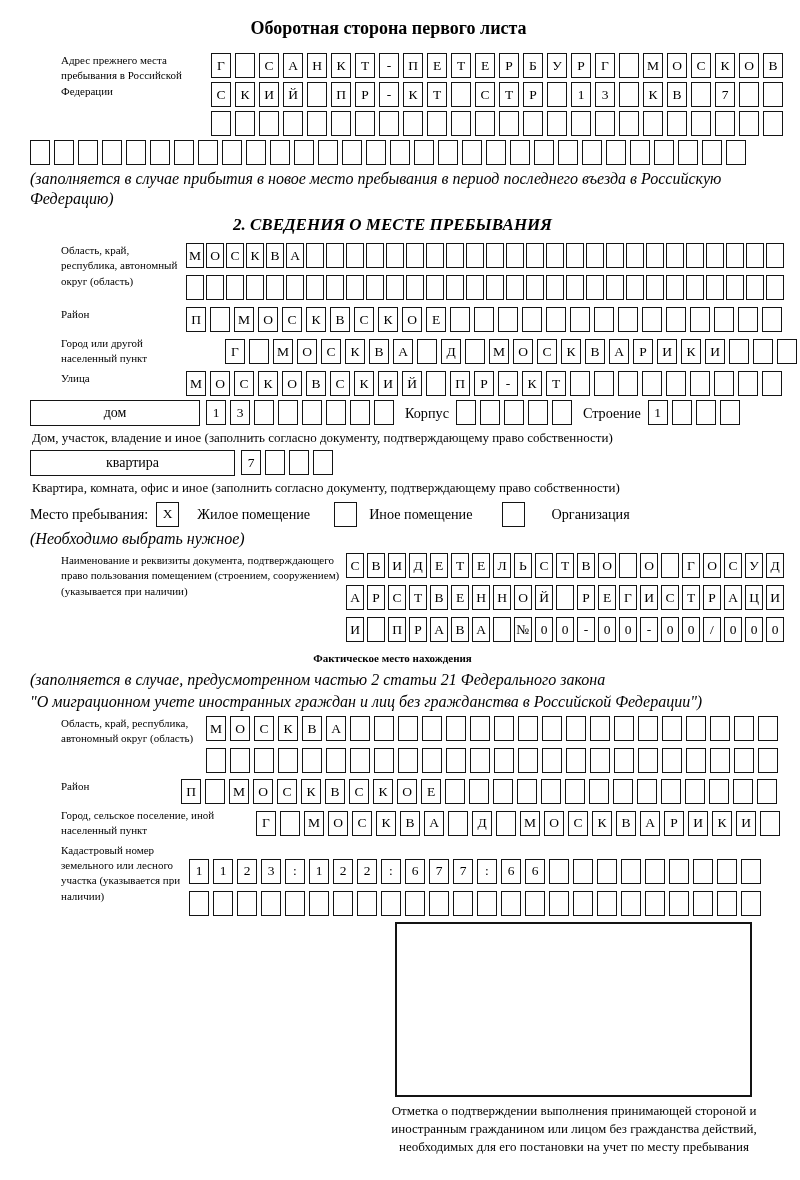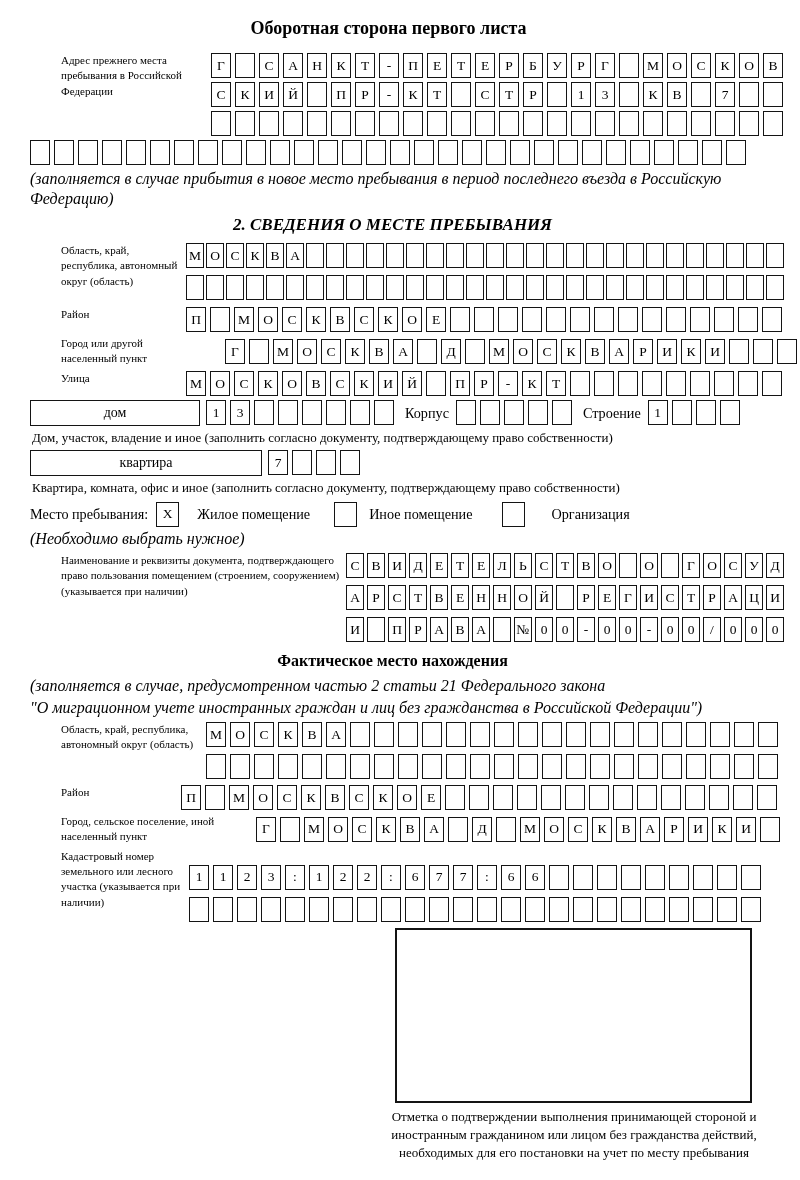--- a/index.html
+++ b/index.html
@@ -18,21 +18,21 @@
         margin-right:4px;display:flex;align-items:center;justify-content:center;
         font-size:13.5px;line-height:1;}
   .cells.tight .cell{width:18px;margin-right:2px;}
   .cells.doc .cell{width:18px;margin-right:3px;}
   .rowgap{margin-bottom:4px;}
   .rowgap7{margin-bottom:7px;}
 
   .caption{font-size:16px;text-align:left;margin:2px 0 4px 0;line-height:1.25;font-style:italic;}
   .caption-left{font-size:13px;text-align:left;margin:3px 0 4px 2px;}
   .sec-title{font-weight:bold;font-size:17px;text-align:center;margin:6px 0 8px 0;font-style:italic;}
-  .sub-title{font-weight:bold;font-size:16px;text-align:center;margin:10px 0 6px 0;}
+  .sub-title{font-weight:bold;font-size:11px;text-align:center;margin:10px 0 6px 0;}
 
   .widebox{box-sizing:border-box;height:26px;border:1.6px solid #141414;flex:none;
            display:flex;align-items:center;justify-content:center;font-size:14px;}
   .inline-lbl{font-size:14.2px;margin:2px 7px 0 7px;flex:none;}
   .cbox{box-sizing:border-box;width:23px;height:25px;border:1.6px solid #141414;flex:none;
         display:flex;align-items:center;justify-content:center;font-size:13.5px;}
 
   .check-row{display:flex;align-items:center;margin:6px 0 2px 0;font-size:14.2px;}
   .stamp-wrap{margin-left:365px;width:360px;}
   .stamp-box{box-sizing:border-box;width:357px;height:175px;border:2px solid #141414;margin-top:6px;}
@@ -350,21 +350,21 @@
     <div class="cells">
         <span class="cell">1</span>
         <span class="cell"></span>
         <span class="cell"></span>
         <span class="cell"></span>
       </div>
   </div>
   <div class="caption-left">Дом, участок, владение и иное (заполнить согласно документу, подтверждающему право собственности)</div>
 
   <div class="frow rowgap" style="align-items:center;">
-    <div class="widebox" style="width:232px;">квартира</div>
+    <div class="widebox" style="width:205px;">квартира</div>
     <div class="cells" style="margin-left:6px;">
         <span class="cell">7</span>
         <span class="cell"></span>
         <span class="cell"></span>
         <span class="cell"></span>
       </div>
   </div>
   <div class="caption-left">Квартира, комната, офис и иное (заполнить согласно документу, подтверждающему право собственности)</div>
 
   <div class="check-row">

